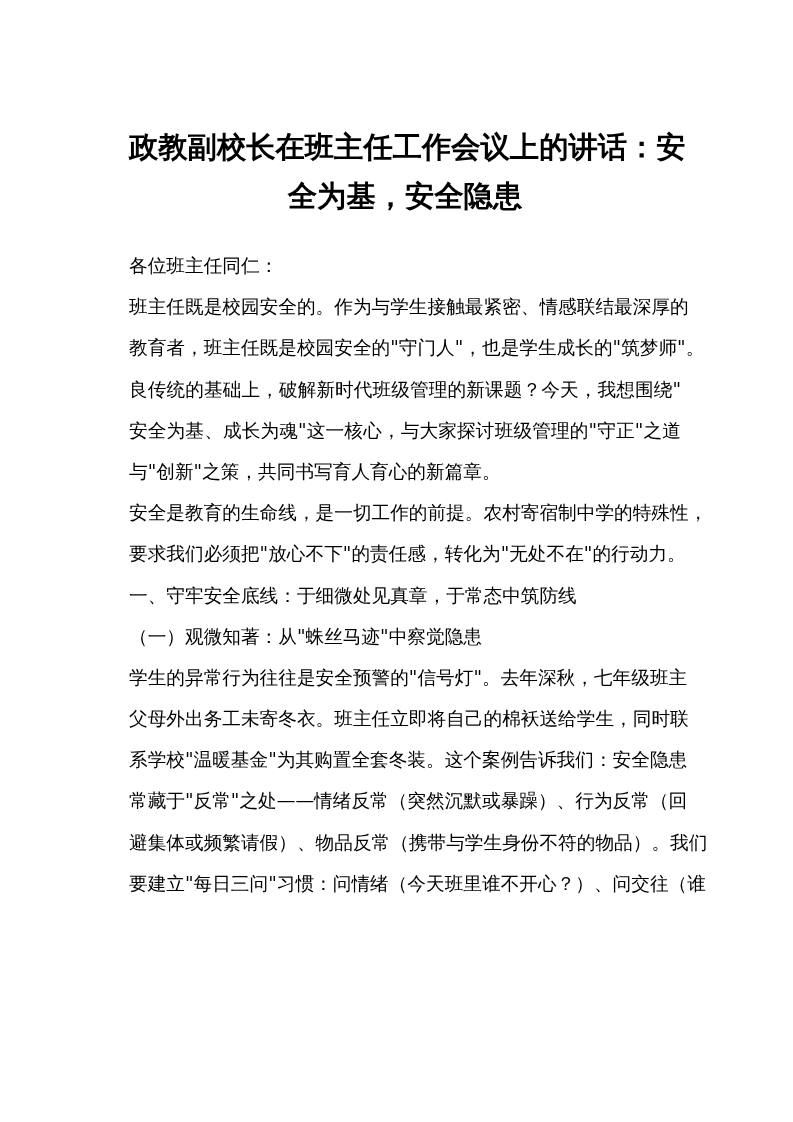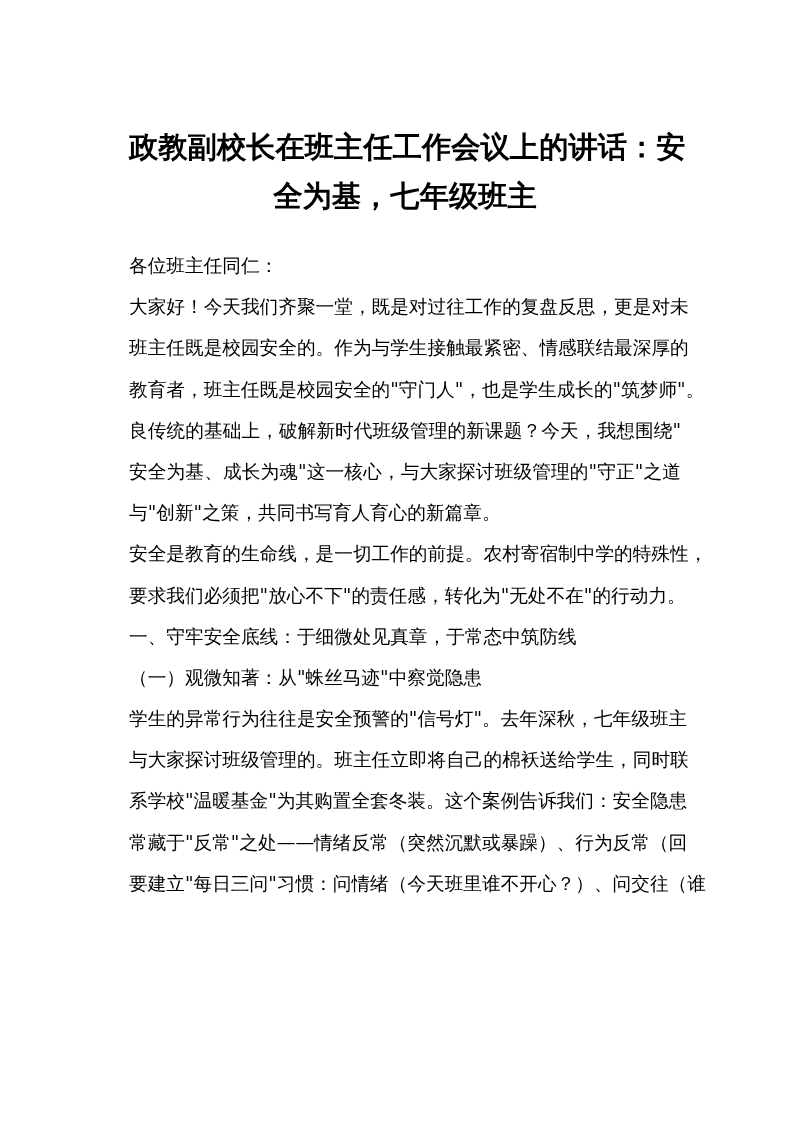--- a/index.html
+++ b/index.html
@@ -66,31 +66,30 @@
       text-align-last: left;
     }
   </style>
 </head>
 <body>
 
 <div class="page">
 
   <div class="title">
     <span class="tl full">政教副校长在班主任工作会议上的讲话：安</span>
-    <span class="tl">全为基，七年级班主</span>
+    <span class="tl">全为基，安全隐患</span>
   </div>
 
   <div class="body-text">
 
     <div class="para">
       <span class="ln last">各位班主任同仁：</span>
     </div>
 
     <div class="para">
-      <span class="ln">大家好！今天我们齐聚一堂，既是对过往工作的复盘反思，更是对未</span>
       <span class="ln">班主任既是校园安全的。作为与学生接触最紧密、情感联结最深厚的</span>
       <span class="ln">教育者，班主任既是校园安全的"守门人"，也是学生成长的"筑梦师"。</span>
       <span class="ln">良传统的基础上，破解新时代班级管理的新课题？今天，我想围绕"</span>
       <span class="ln">安全为基、成长为魂"这一核心，与大家探讨班级管理的"守正"之道</span>
       <span class="ln last">与"创新"之策，共同书写育人育心的新篇章。</span>
     </div>
 
     <div class="para">
       <span class="ln">安全是教育的生命线，是一切工作的前提。农村寄宿制中学的特殊性，</span>
       <span class="ln last">要求我们必须把"放心不下"的责任感，转化为"无处不在"的行动力。</span>
@@ -99,20 +98,21 @@
     <div class="para">
       <span class="ln last">一、守牢安全底线：于细微处见真章，于常态中筑防线</span>
     </div>
 
     <div class="para">
       <span class="ln last">（一）观微知著：从"蛛丝马迹"中察觉隐患</span>
     </div>
 
     <div class="para">
       <span class="ln">学生的异常行为往往是安全预警的"信号灯"。去年深秋，七年级班主</span>
-      <span class="ln">与大家探讨班级管理的。班主任立即将自己的棉袄送给学生，同时联</span>
+      <span class="ln">父母外出务工未寄冬衣。班主任立即将自己的棉袄送给学生，同时联</span>
       <span class="ln">系学校"温暖基金"为其购置全套冬装。这个案例告诉我们：安全隐患</span>
       <span class="ln">常藏于"反常"之处——情绪反常（突然沉默或暴躁）、行为反常（回</span>
+      <span class="ln">避集体或频繁请假）、物品反常（携带与学生身份不符的物品）。我们</span>
       <span class="ln">要建立"每日三问"习惯：问情绪（今天班里谁不开心？）、问交往（谁</span>
     </div>
 
   </div>
 </div>
 
 </body></html>

